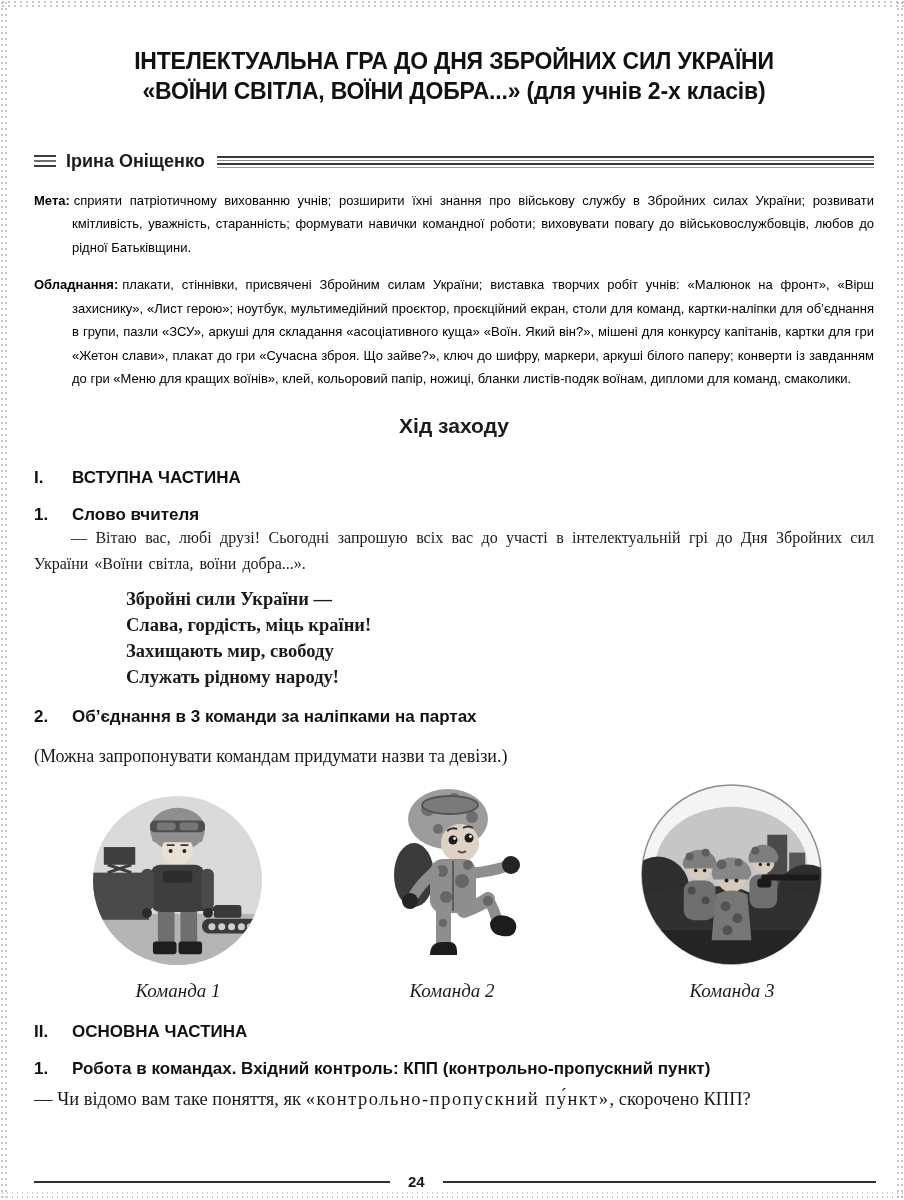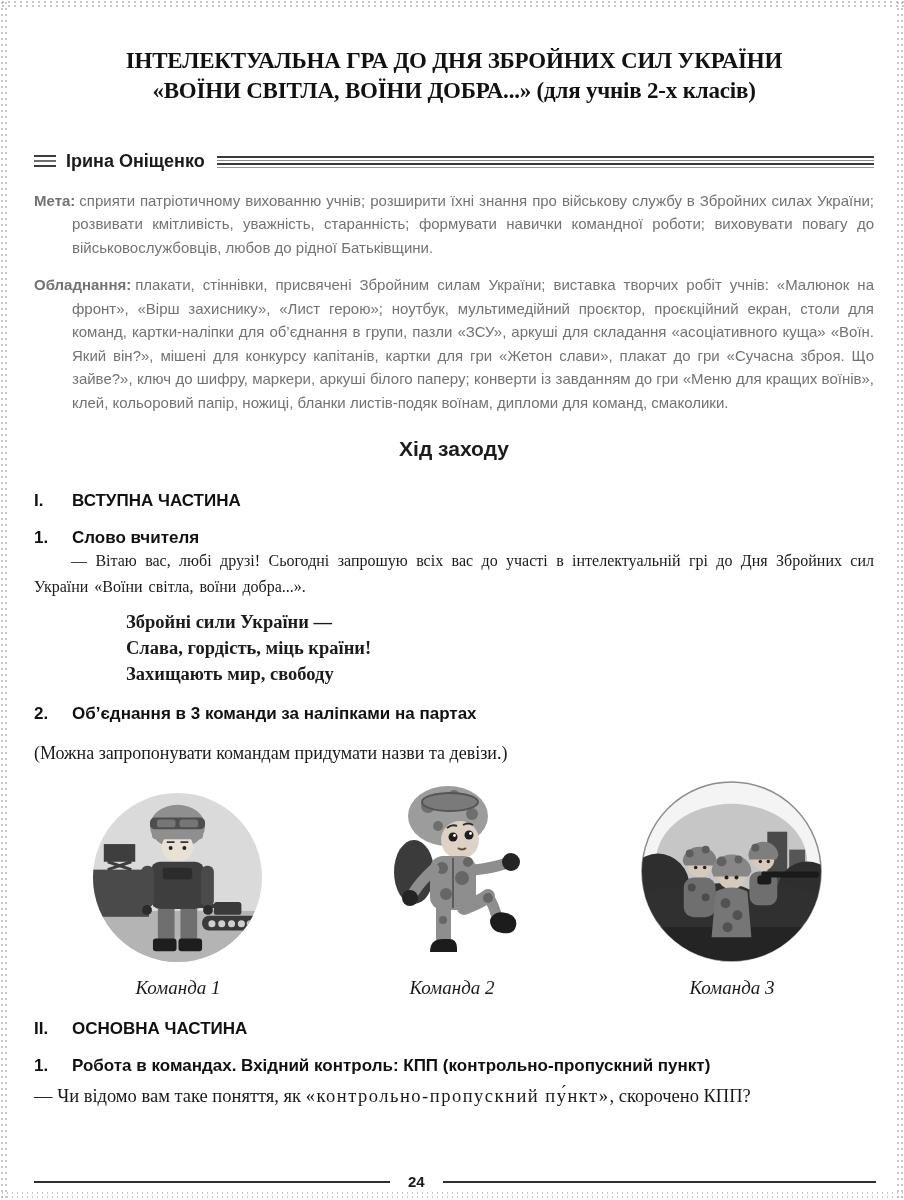--- a/index.html
+++ b/index.html
@@ -14,41 +14,41 @@
     background-image:radial-gradient(circle,#9a9a9a 0.9px,transparent 1.1px);
     background-size:6px 4px; }
   .speckle.top { top:0; left:0; right:0; height:7px; }
   .speckle.bottom { bottom:0; left:0; right:0; height:9px; background-size:5px 4px; }
   .speckle.left { top:0; bottom:0; left:0; width:7px; background-size:4px 6px; }
   .speckle.right { top:0; bottom:0; right:0; width:8px; background-size:4px 6px; }
 
   .content { position:absolute; inset:0; padding:46px 30px 0 34px; }
 
   .title {
-    text-align:center; font-family:Liberation Serif, serif;
+    text-align:center; font-family:Liberation Sans, sans-serif;
     font-weight:bold; font-size:23px; line-height:1.32; letter-spacing:-0.2px; color:#111;
   }
   .author-row { display:flex; align-items:center; margin-top:44px; }
   .mark-icon {
     width:22px; height:12px; margin-right:10px; flex:0 0 auto;
     background-image:linear-gradient(#3c3c3c,#3c3c3c),linear-gradient(#6d6d6d,#6d6d6d),linear-gradient(#3c3c3c,#3c3c3c);
     background-size:100% 2px,100% 2px,100% 2px;
     background-position:0 0,0 5px,0 10px; background-repeat:no-repeat;
   }
   .author-name { font-family:"Liberation Sans","DejaVu Sans",sans-serif; font-weight:bold; font-size:18px; white-space:nowrap; }
   .author-rule {
     flex:1; height:13px; margin-left:12px;
     background-image:linear-gradient(#3a3a3a,#3a3a3a),linear-gradient(#8a8a8a,#8a8a8a),linear-gradient(#3a3a3a,#3a3a3a),linear-gradient(#9c9c9c,#9c9c9c);
     background-size:100% 2px,100% 1px,100% 2px,100% 1px;
     background-position:0 1px,0 5px,0 8px,0 12px; background-repeat:no-repeat;
   }
   .sans-par {
     font-family:"Liberation Sans","DejaVu Sans",sans-serif;
-    font-size:15px; line-height:23.5px; text-align:justify;
-    padding-left:38px; text-indent:-38px; color:#737373;
+    font-size:13px; line-height:23.5px; text-align:justify;
+    padding-left:38px; text-indent:-38px; color:#000000;
   }
   .sans-par b { margin-right:4px; }
   .meta { margin-top:17px; }
   .equip { margin-top:14px; }
 
   .course-heading { text-align:center; margin-top:23px;
     font-family:"Liberation Sans","DejaVu Sans",sans-serif; font-size:21px; color:#1c1c1c;font-weight:bold; }
 
   .sec-head { font-family:"Liberation Sans","DejaVu Sans",sans-serif; font-weight:bold; font-size:17px; color:#111; display:flex; }
   .sec-head .num { flex:0 0 38px; }
@@ -112,20 +112,21 @@
       <span class="num">1.</span>
       <span>Слово вчителя</span>
     </div>
 
     <p class="body-par indent">— Вітаю вас, любі друзі! Сьогодні запрошую всіх вас до участі в інтелектуальній грі до Дня Збройних сил України «Воїни світла, воїни добра...».</p>
 
     <div class="poem">
       <div>Збройні сили України —</div>
       <div>Слава, гордість, міць країни!</div>
       <div>Захищають мир, свободу</div>
+      <div>Служать рідному народу!</div>
     </div>
 
     <div class="sec-head h-item">
       <span class="num">2.</span>
       <span>Об’єднання в 3 команди за наліпками на партах</span>
     </div>
 
     <p class="note-par">(Можна запропонувати командам придумати назви та девізи.)</p>
 
     <div class="teams-row">

